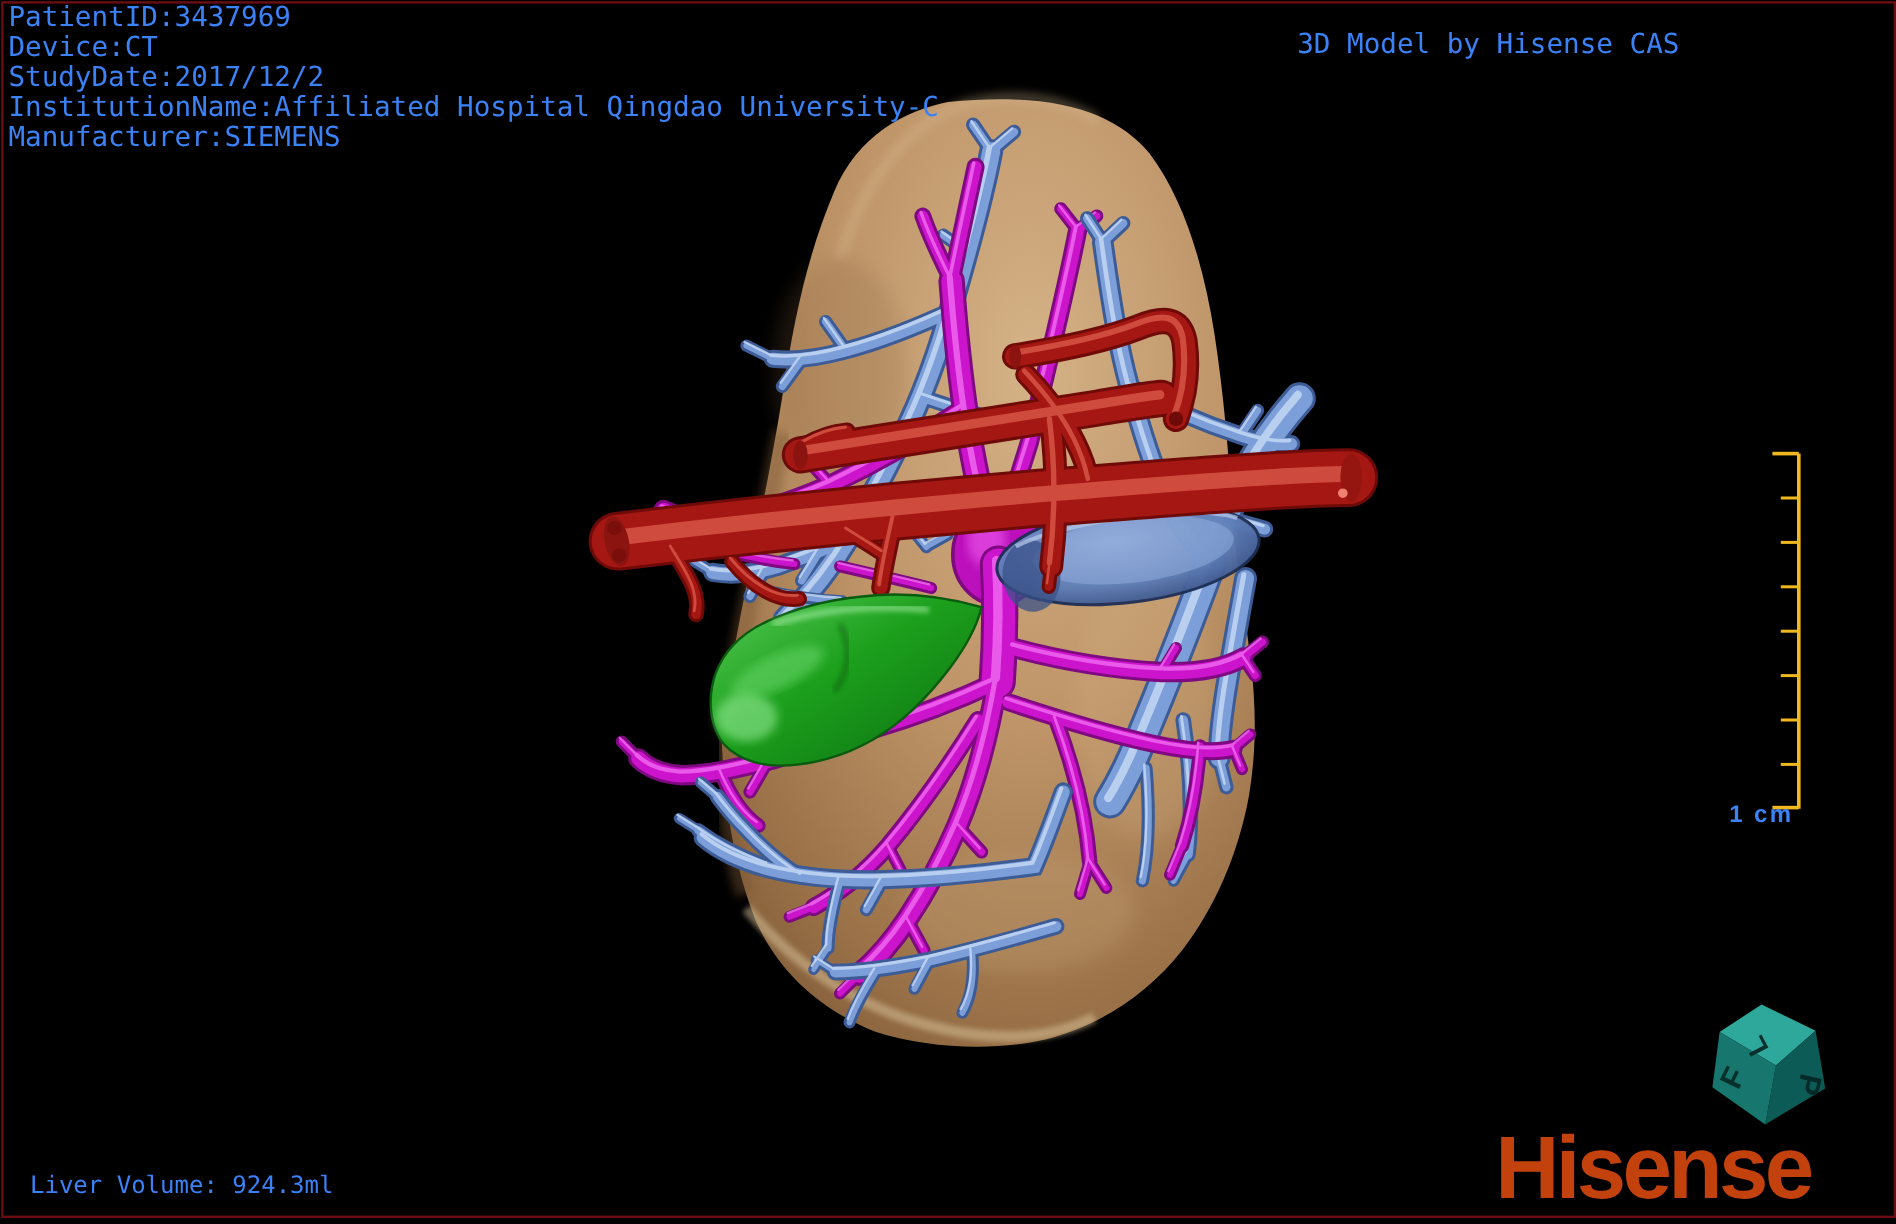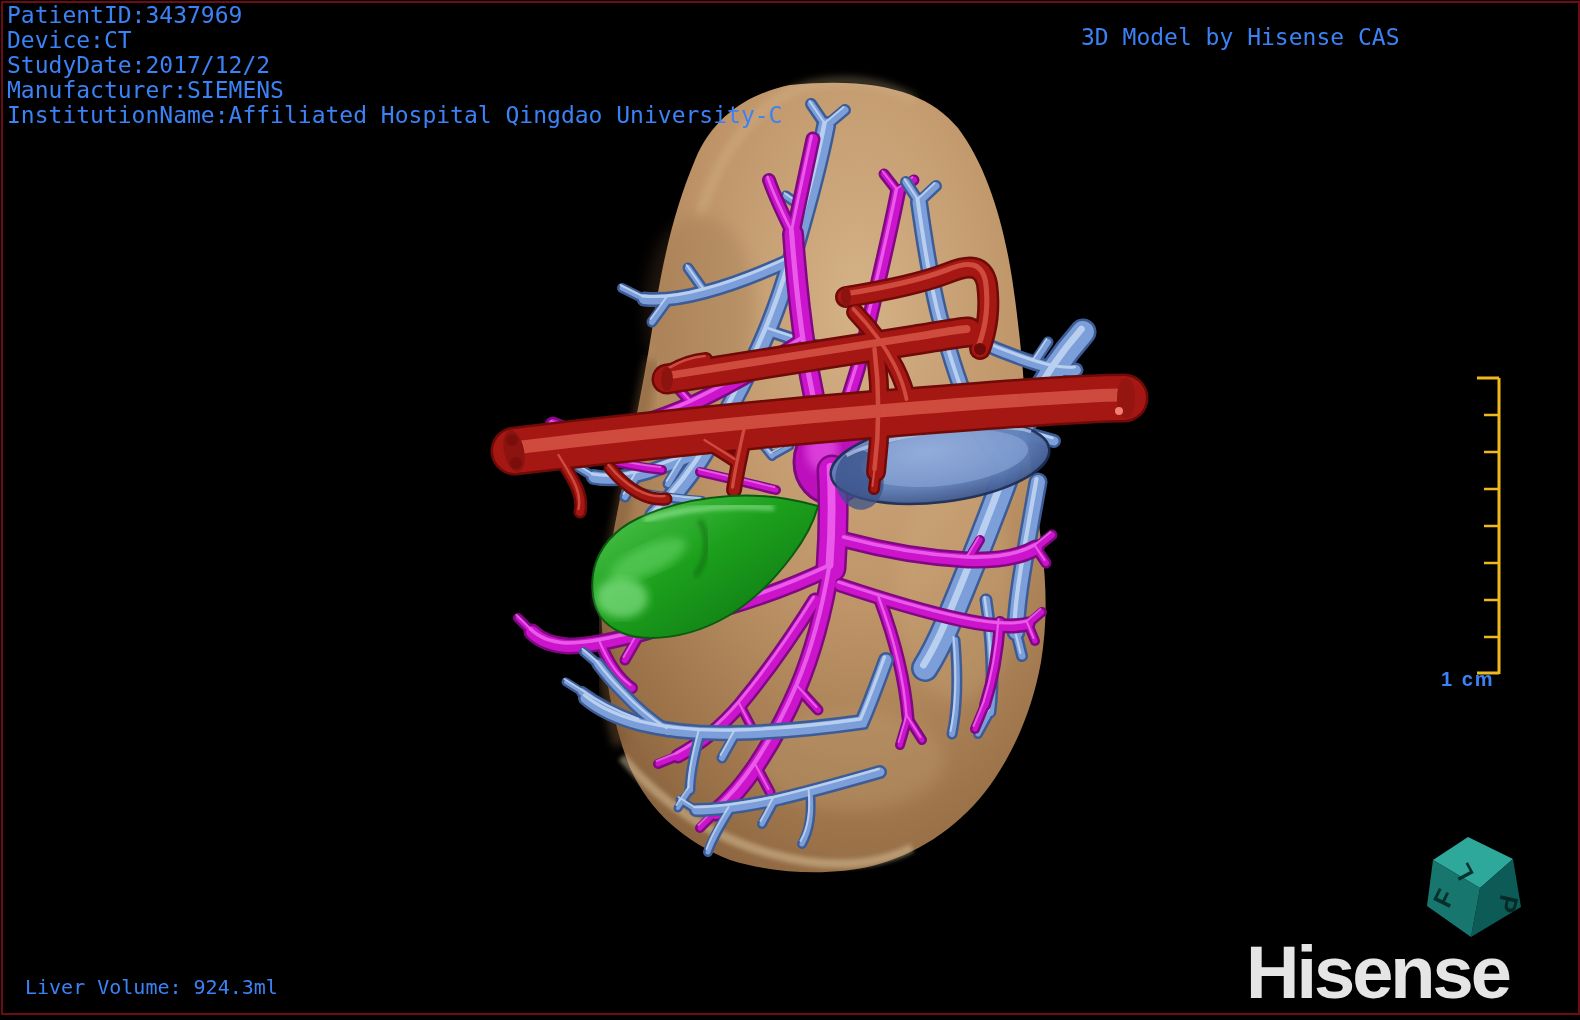--- a/index.html
+++ b/index.html
@@ -9,21 +9,21 @@
          border:2px solid #6B0D12;pointer-events:none;z-index:50;}
   .gold{color:#3b82f6;}
   #patient-block{position:absolute;left:7px;top:3px;z-index:40;}
   #patient-block div{font-size:23px;line-height:25px;white-space:pre;}
   #credit{position:absolute;left:1081px;top:4px;font-size:23px;z-index:40;white-space:pre;margin-top:20px;}
   #volume{position:absolute;left:25px;top:975px;font-size:20px;z-index:40;white-space:pre;}
   #scale-label{position:absolute;left:1441px;top:668px;font-size:20px;z-index:40;
                font-family:"Liberation Sans",sans-serif;font-weight:bold;letter-spacing:2px;}
   #brand-word{position:absolute;left:1246px;top:936px;z-index:40;
               font-family:"Liberation Sans",sans-serif;font-weight:bold;font-size:74px;
-              color:#e5e5e5;letter-spacing:-3px;line-height:1;}
+              color:#c2410c;letter-spacing:-3px;line-height:1;}
   svg{position:absolute;left:0;top:0;}
 </style>
 </head>
 <body>
 
 <div id="stage">
 
   <svg id="model" width="1580" height="1020" viewBox="0 0 1580 1020">
     <defs>
       <radialGradient id="liverGrad" cx="58%" cy="28%" r="85%">
@@ -444,22 +444,22 @@
       <text transform="translate(1471,868) rotate(-118)" text-anchor="middle" font-family="Liberation Sans, sans-serif" font-weight="bold" font-size="24" fill="#07312E">L</text>
       <text transform="translate(1452,902) rotate(-64)" text-anchor="middle" font-family="Liberation Sans, sans-serif" font-weight="bold" font-size="26" fill="#06302C">F</text>
       <text transform="translate(1499,902) rotate(103)" text-anchor="middle" font-family="Liberation Sans, sans-serif" font-weight="bold" font-size="26" fill="#042A28">P</text>
     </g>
   </svg>
 
   <div id="patient-block" class="gold">
     <div>PatientID:3437969</div>
     <div>Device:CT</div>
     <div>StudyDate:2017/12/2</div>
+    <div>InstitutionName:Affiliated Hospital Qingdao University-C</div>
     <div>Manufacturer:SIEMENS</div>
-    <div>InstitutionName:Affiliated Hospital Qingdao University-C</div>
   </div>
 
   <div id="credit" class="gold">3D Model by Hisense CAS</div>
 
   <div id="volume" class="gold">Liver Volume: 924.3ml</div>
 
   <div id="scale-label" class="gold">1 cm</div>
 
   <div id="brand-word">Hisense</div>
 

